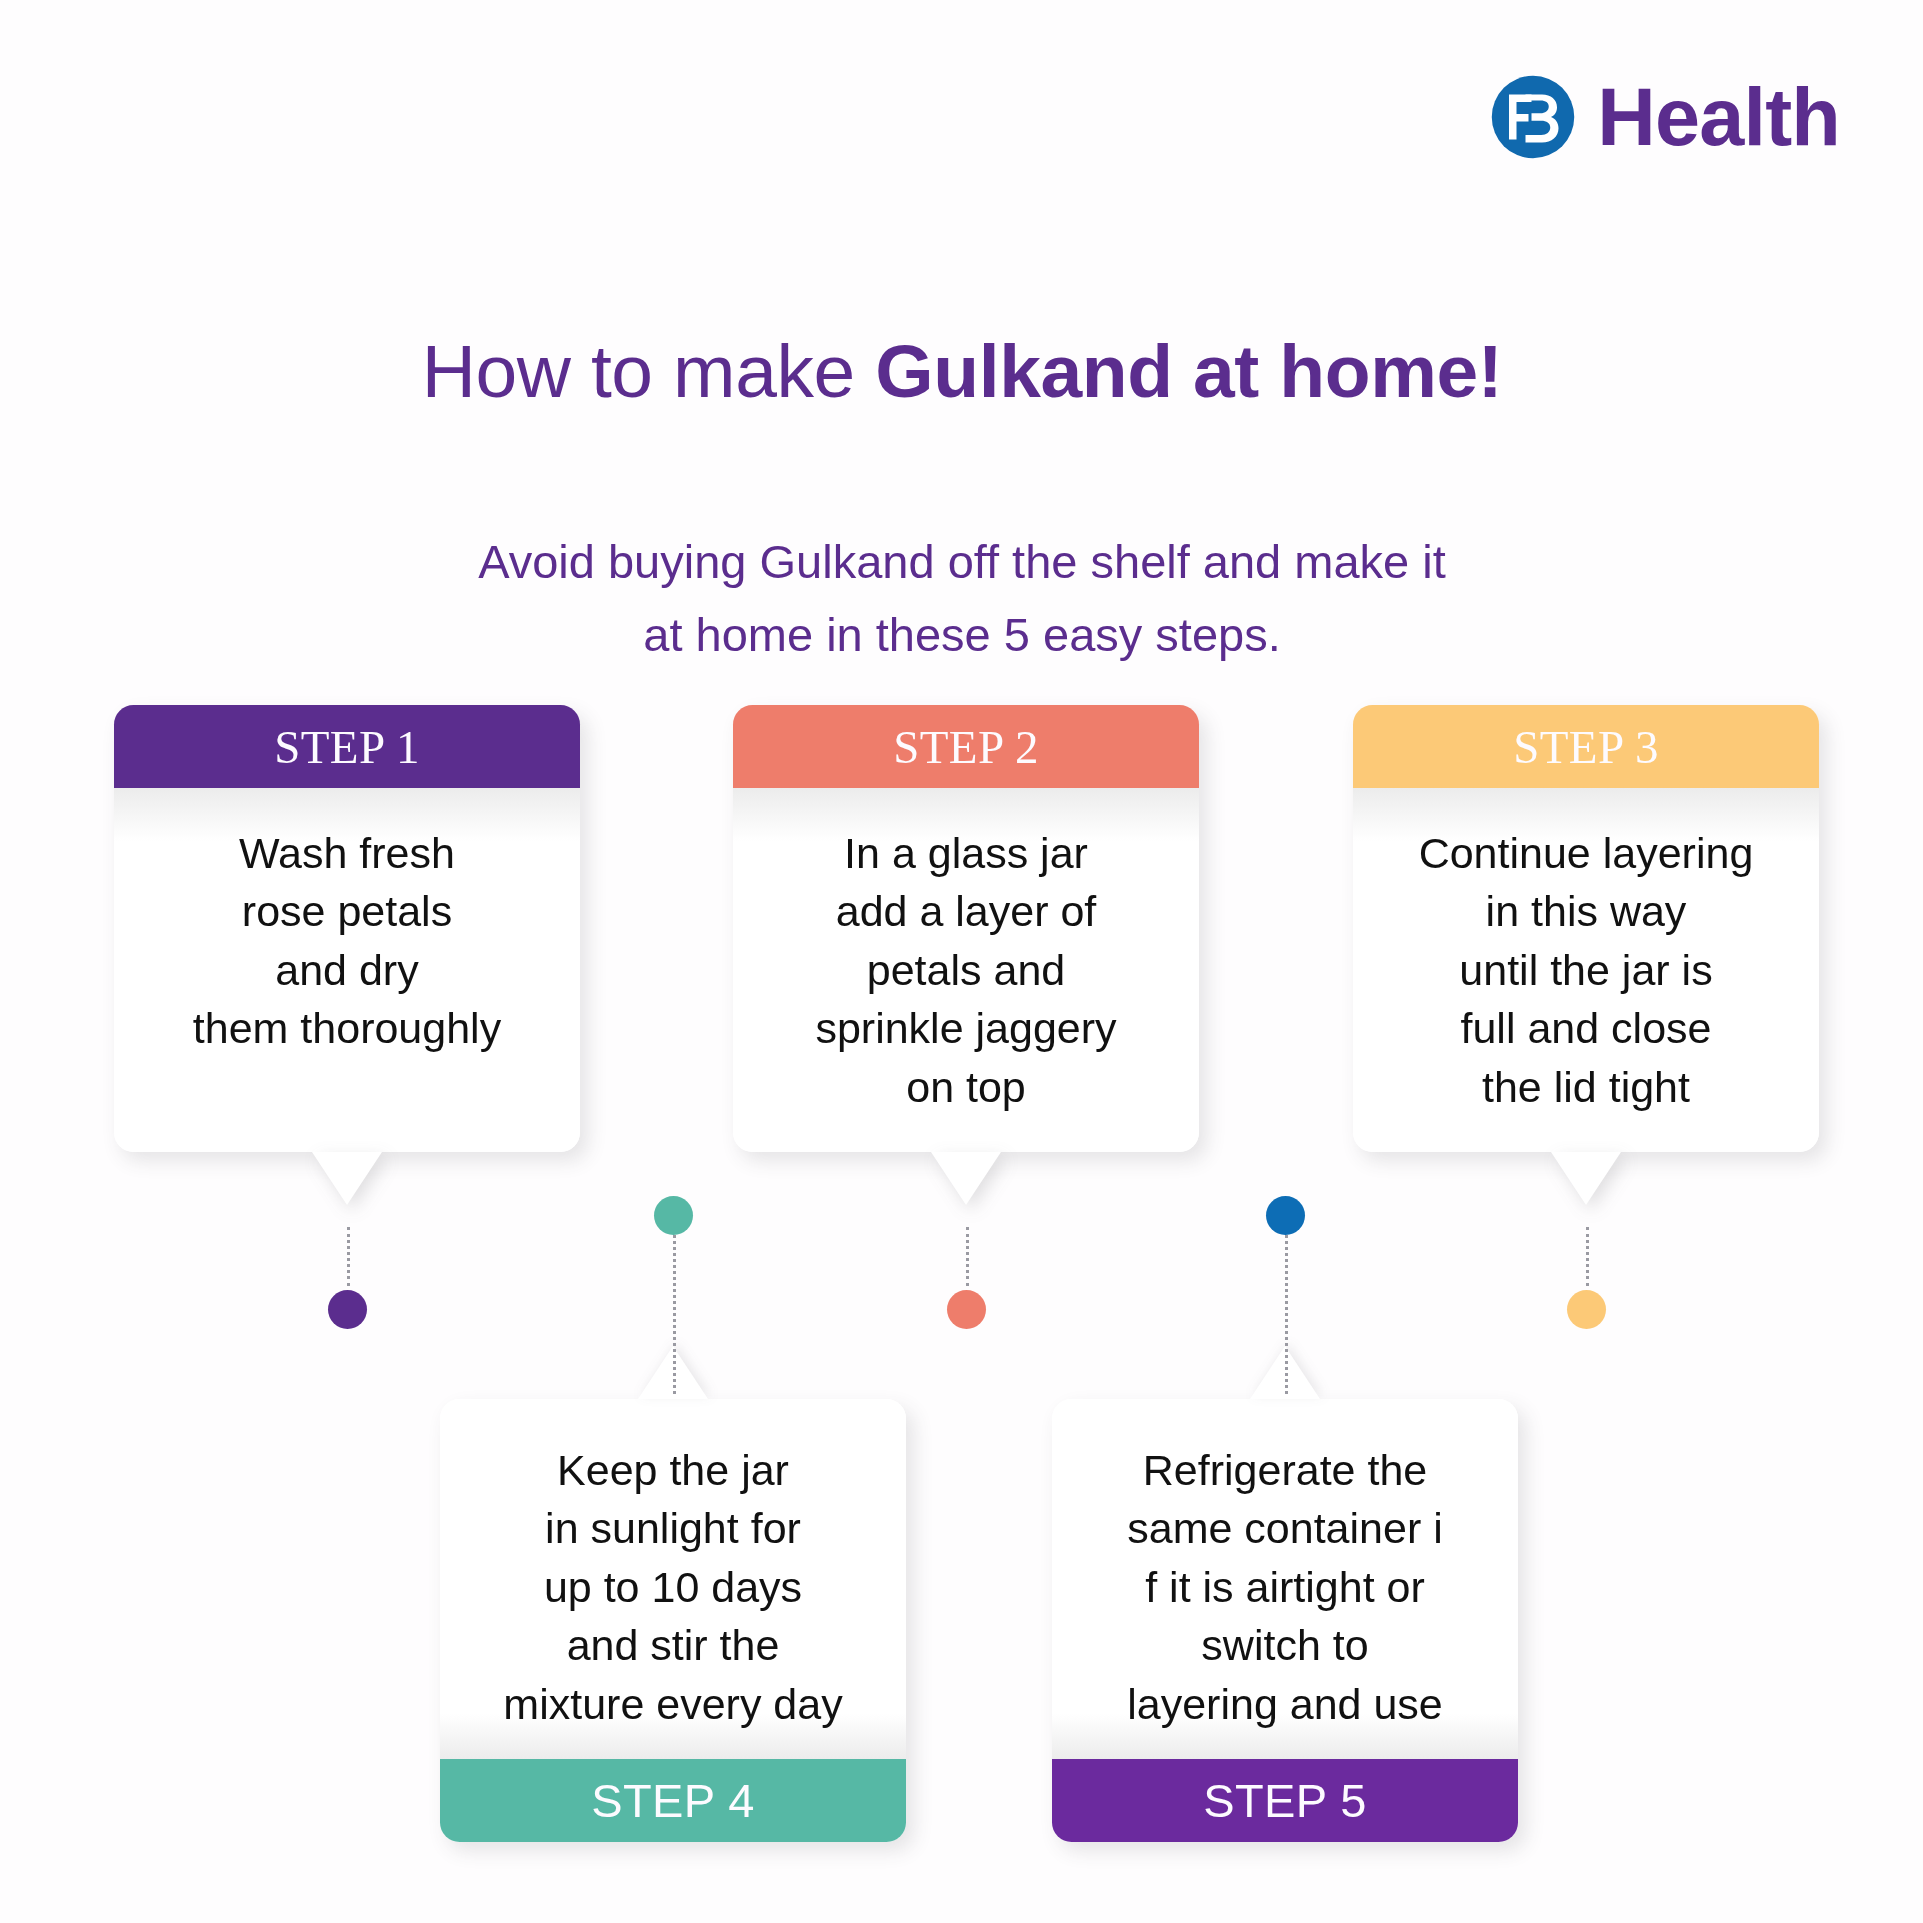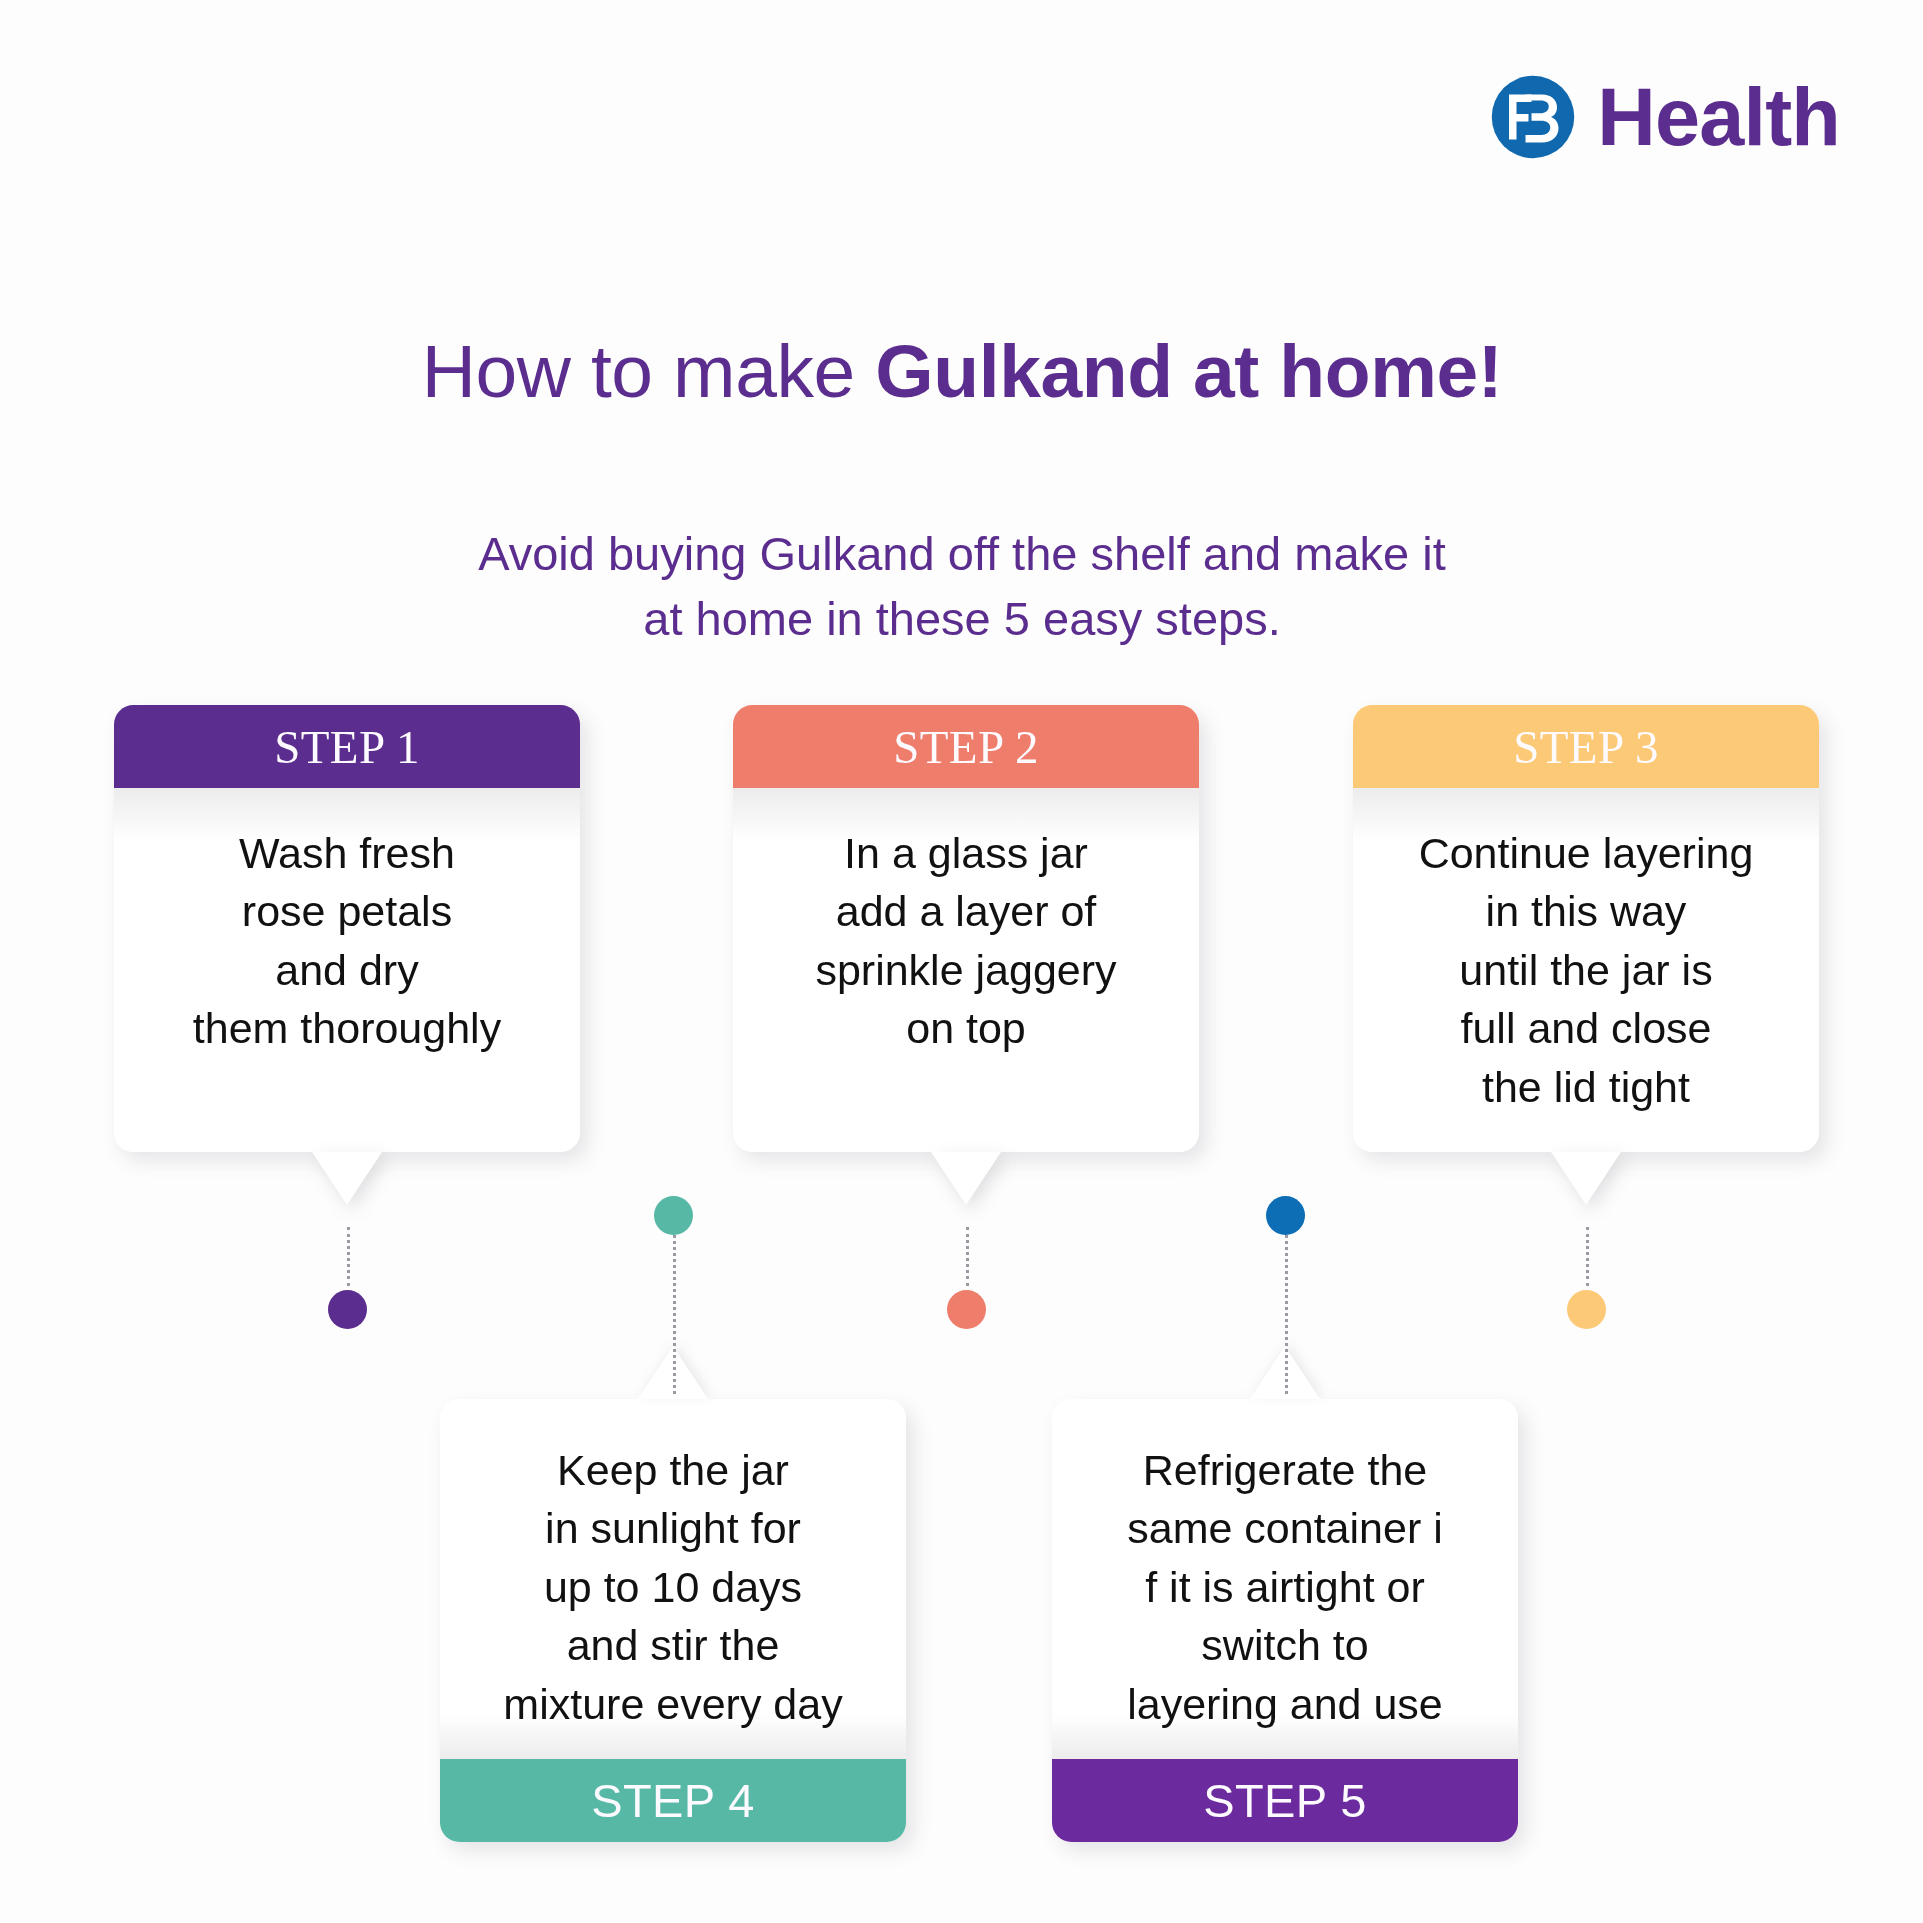--- a/index.html
+++ b/index.html
@@ -59,21 +59,21 @@
     position: absolute;
     top: 522px;
     left: 0;
     width: 100%;
     text-align: center;
     font-size: 47px;
     color: #5B2D8E;
     line-height: 1.38;
     font-weight: 400;
   }
-  #page-subtitle span { display: block; }
+  #page-subtitle span { display: block; margin-top: 8px; }
 
   
   .step-card {
     position: absolute;
     width: 466px;
     border-radius: 19.5px;
     background: #ffffff;
     box-shadow: 7.5px 9px 19.5px rgba(60,60,70,0.13);
     overflow: visible;
   }
@@ -193,20 +193,21 @@
       <div class="tail"></div>
     </div>
     <div class="connector" style="left: 347px; top: 1227px; height: 59px;"></div>
     <div class="dot" style="left: 347px; top: 1290px; background: rgb(91, 45, 142);"></div>
     <div class="step-card top" style="left: 733px; top: 705px;">
       <div class="card-header" style="background: rgb(238, 125, 107);">STEP 2</div>
       <div class="card-body">
         <div>
           <span>In a glass jar</span>
           <span>add a layer of</span>
+          <span>petals and</span>
           <span>sprinkle jaggery</span>
           <span>on top</span>
         </div>
       </div>
       <div class="tail"></div>
     </div>
     <div class="connector" style="left: 966px; top: 1227px; height: 59px;"></div>
     <div class="dot" style="left: 966px; top: 1290px; background: rgb(238, 125, 107);"></div>
     <div class="step-card top" style="left: 1353px; top: 705px;">
       <div class="card-header" style="background: rgb(252, 201, 119);">STEP 3</div>

